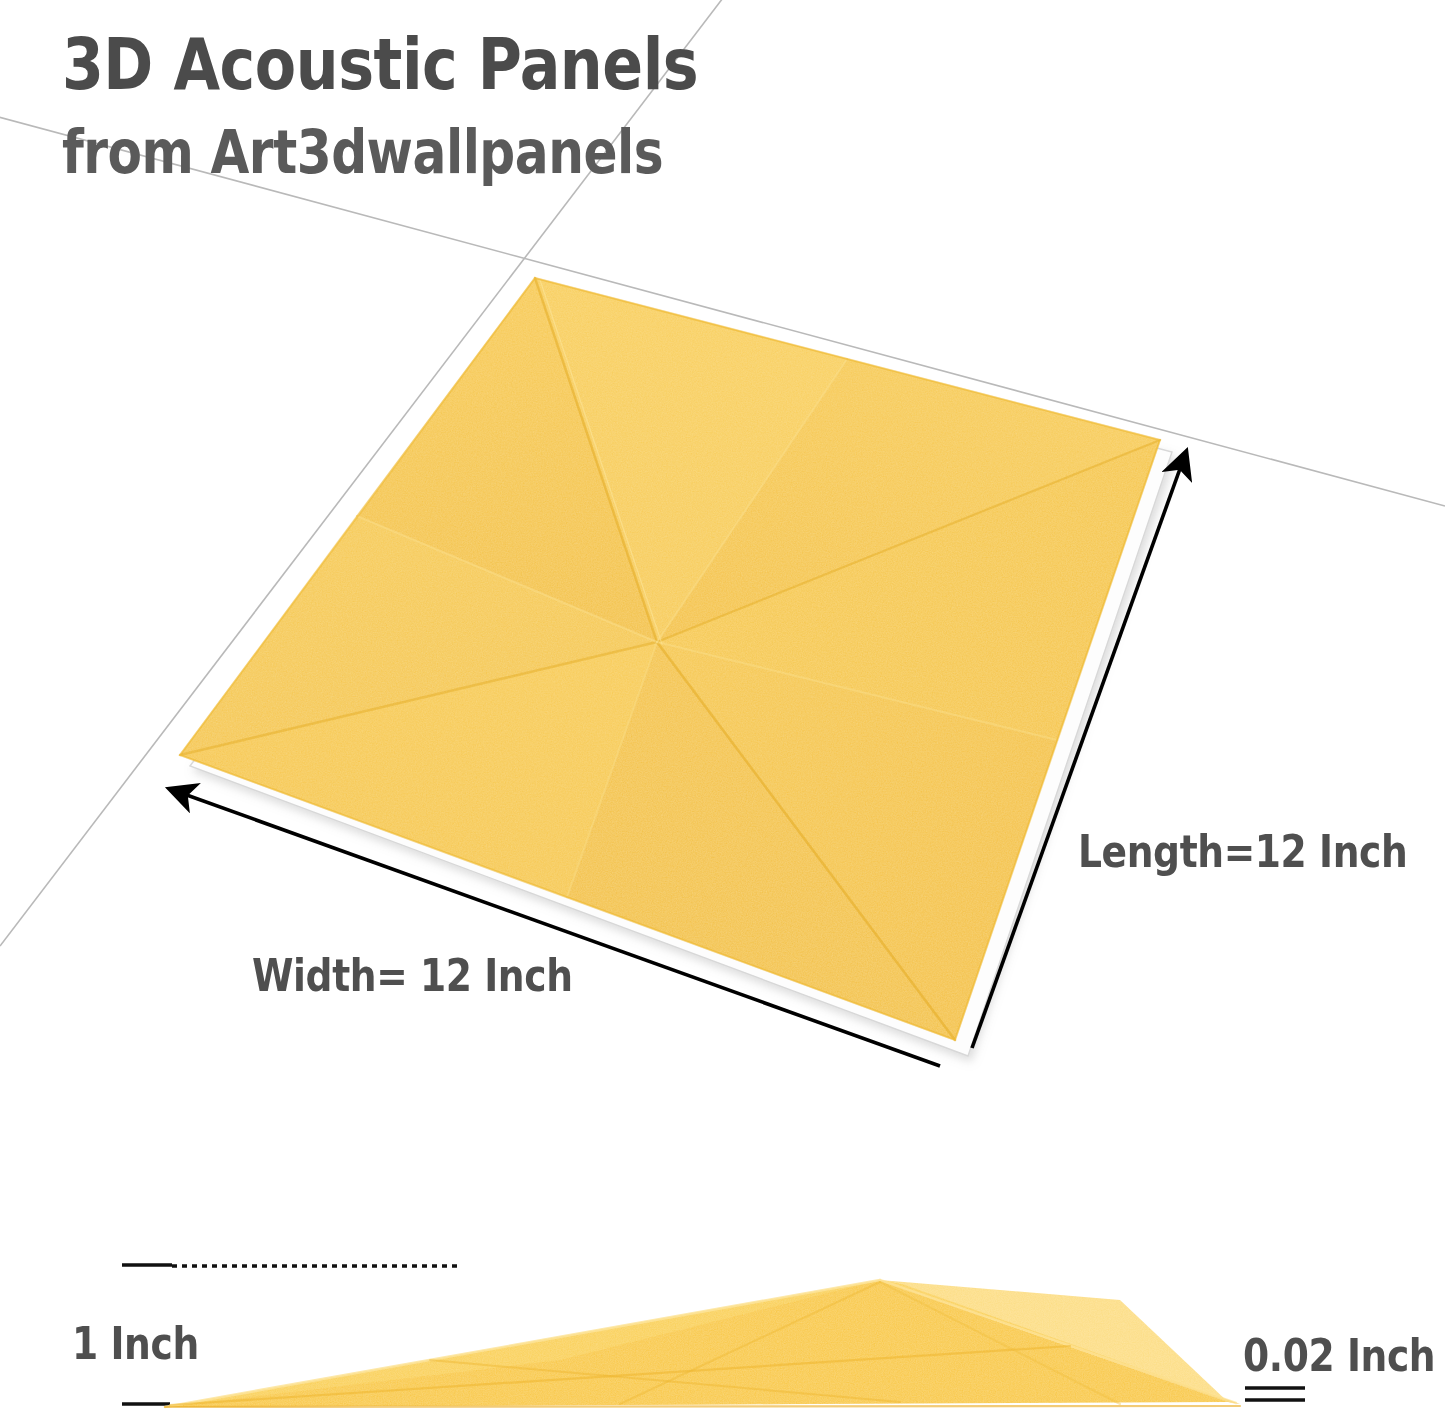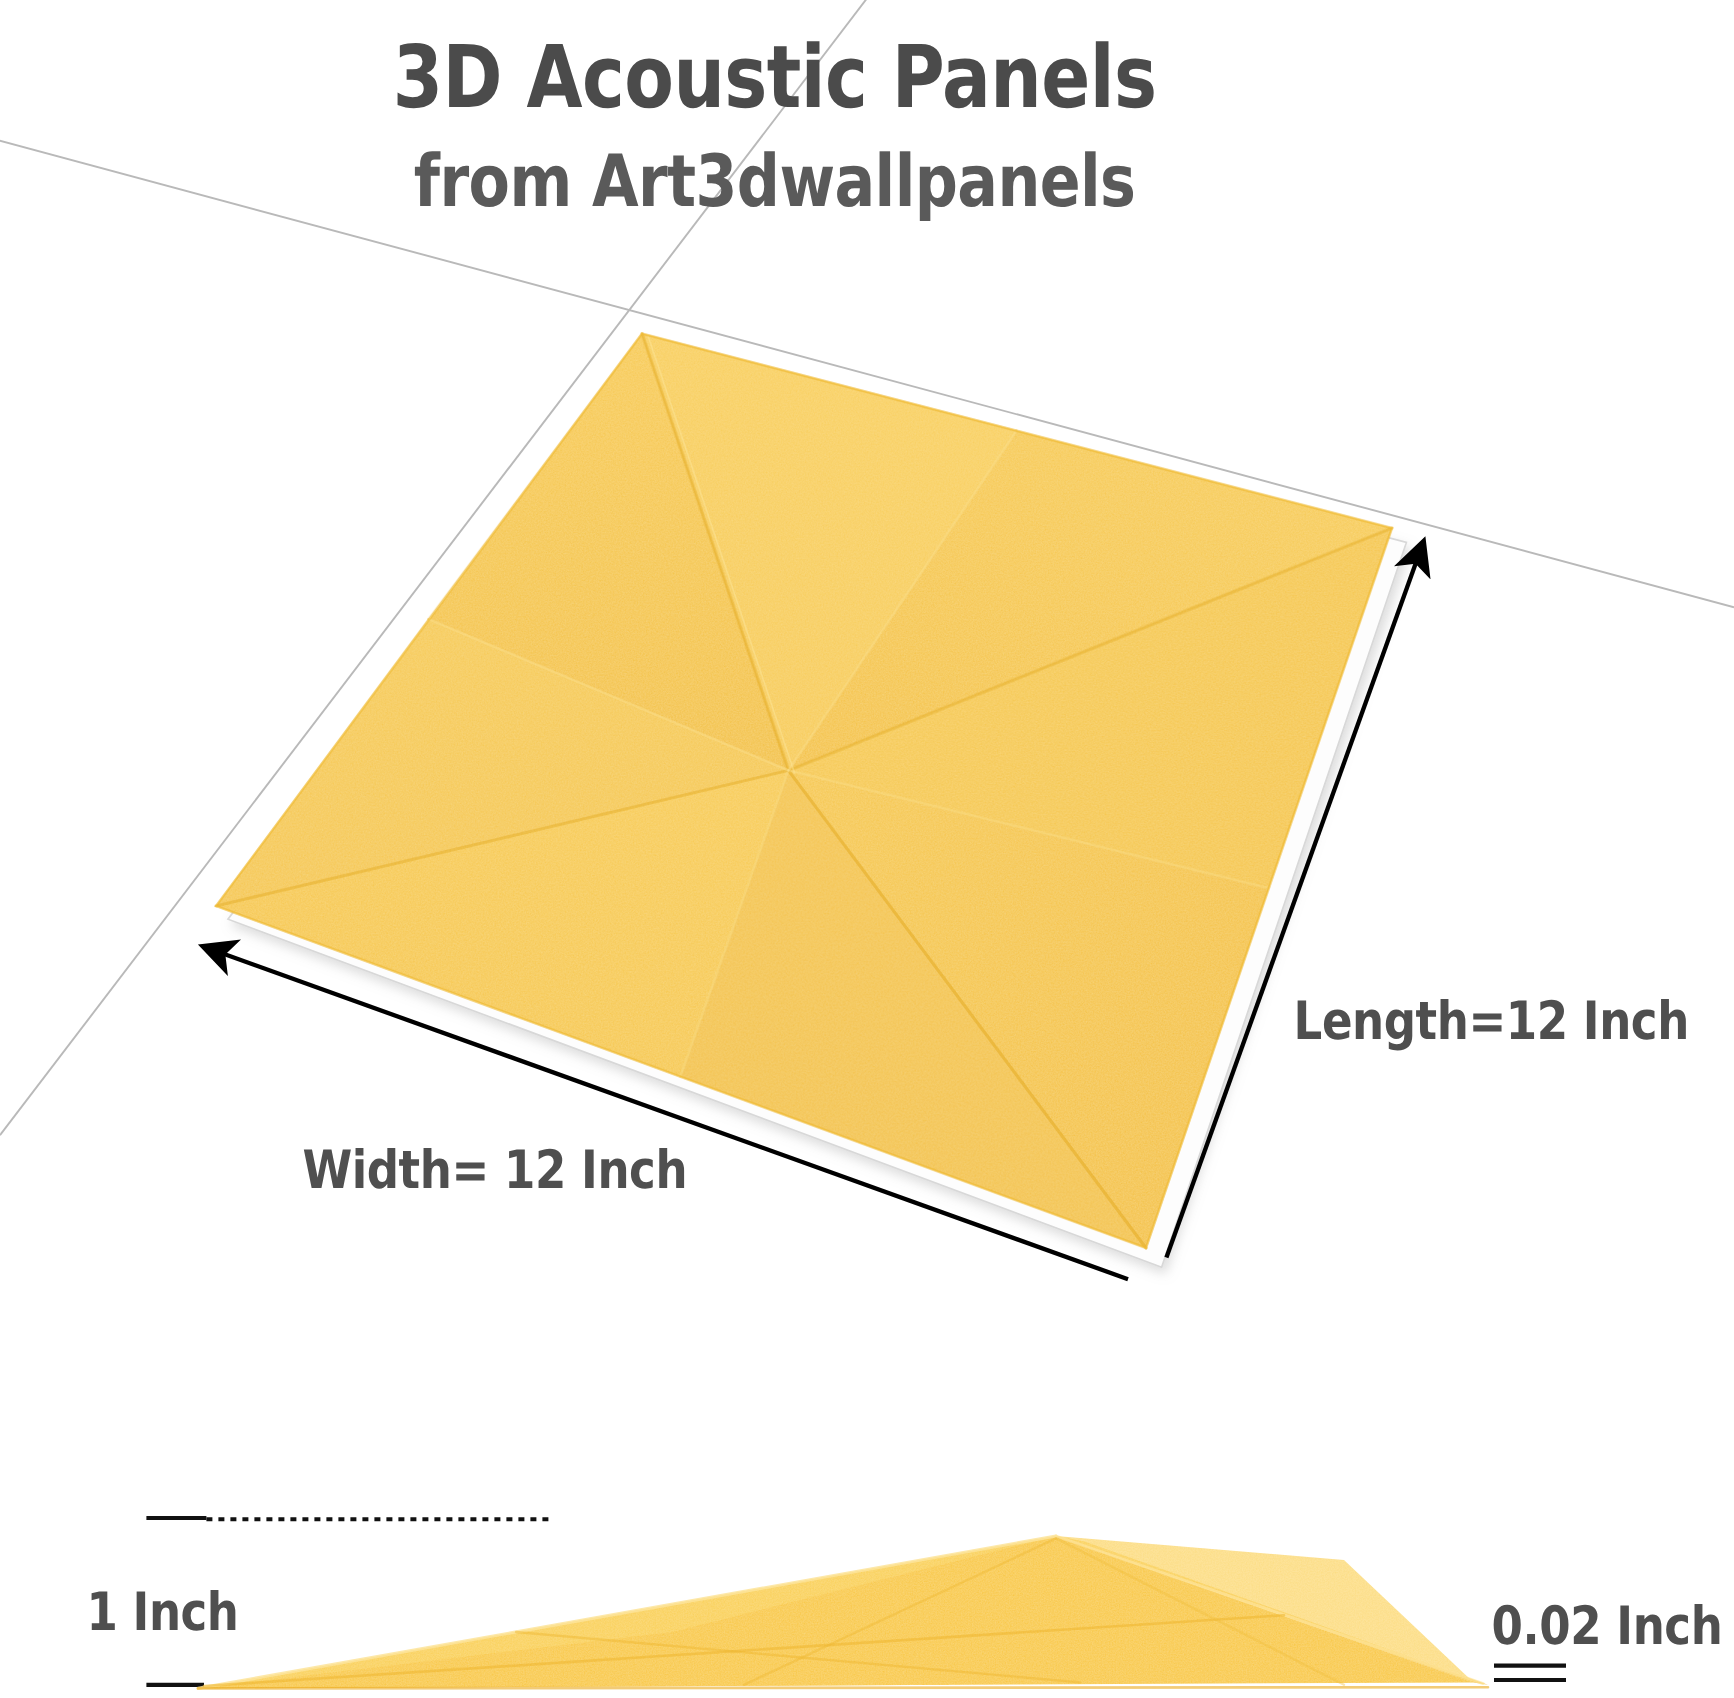--- a/index.html
+++ b/index.html
@@ -7,22 +7,22 @@
     width:1445px;height:1415px;
     background:#ffffff;
     font-family:"Liberation Sans", sans-serif;
     overflow:hidden;
     position:relative;
   }
   #stage{position:absolute;inset:0;width:1445px;height:1415px;}
 
   
   .title-wrap{
-    position:absolute;left:4px;top:28px;width:1283px;
-    text-align:center;pointer-events:none;
+    position:absolute;left:17px;top:28px;width:1283px;
+    pointer-events:none;
   }
   .title-main{
     font-size:72px;font-weight:bold;color:#4b4b4b;
     letter-spacing:-0.5px;line-height:1.0;
     font-family:"DejaVu Sans Condensed","Liberation Sans",sans-serif;
     transform:scaleX(0.93);
   }
   .title-sub{
     margin-top:22px;
     font-size:60px;font-weight:bold;color:#5a5a5a;

